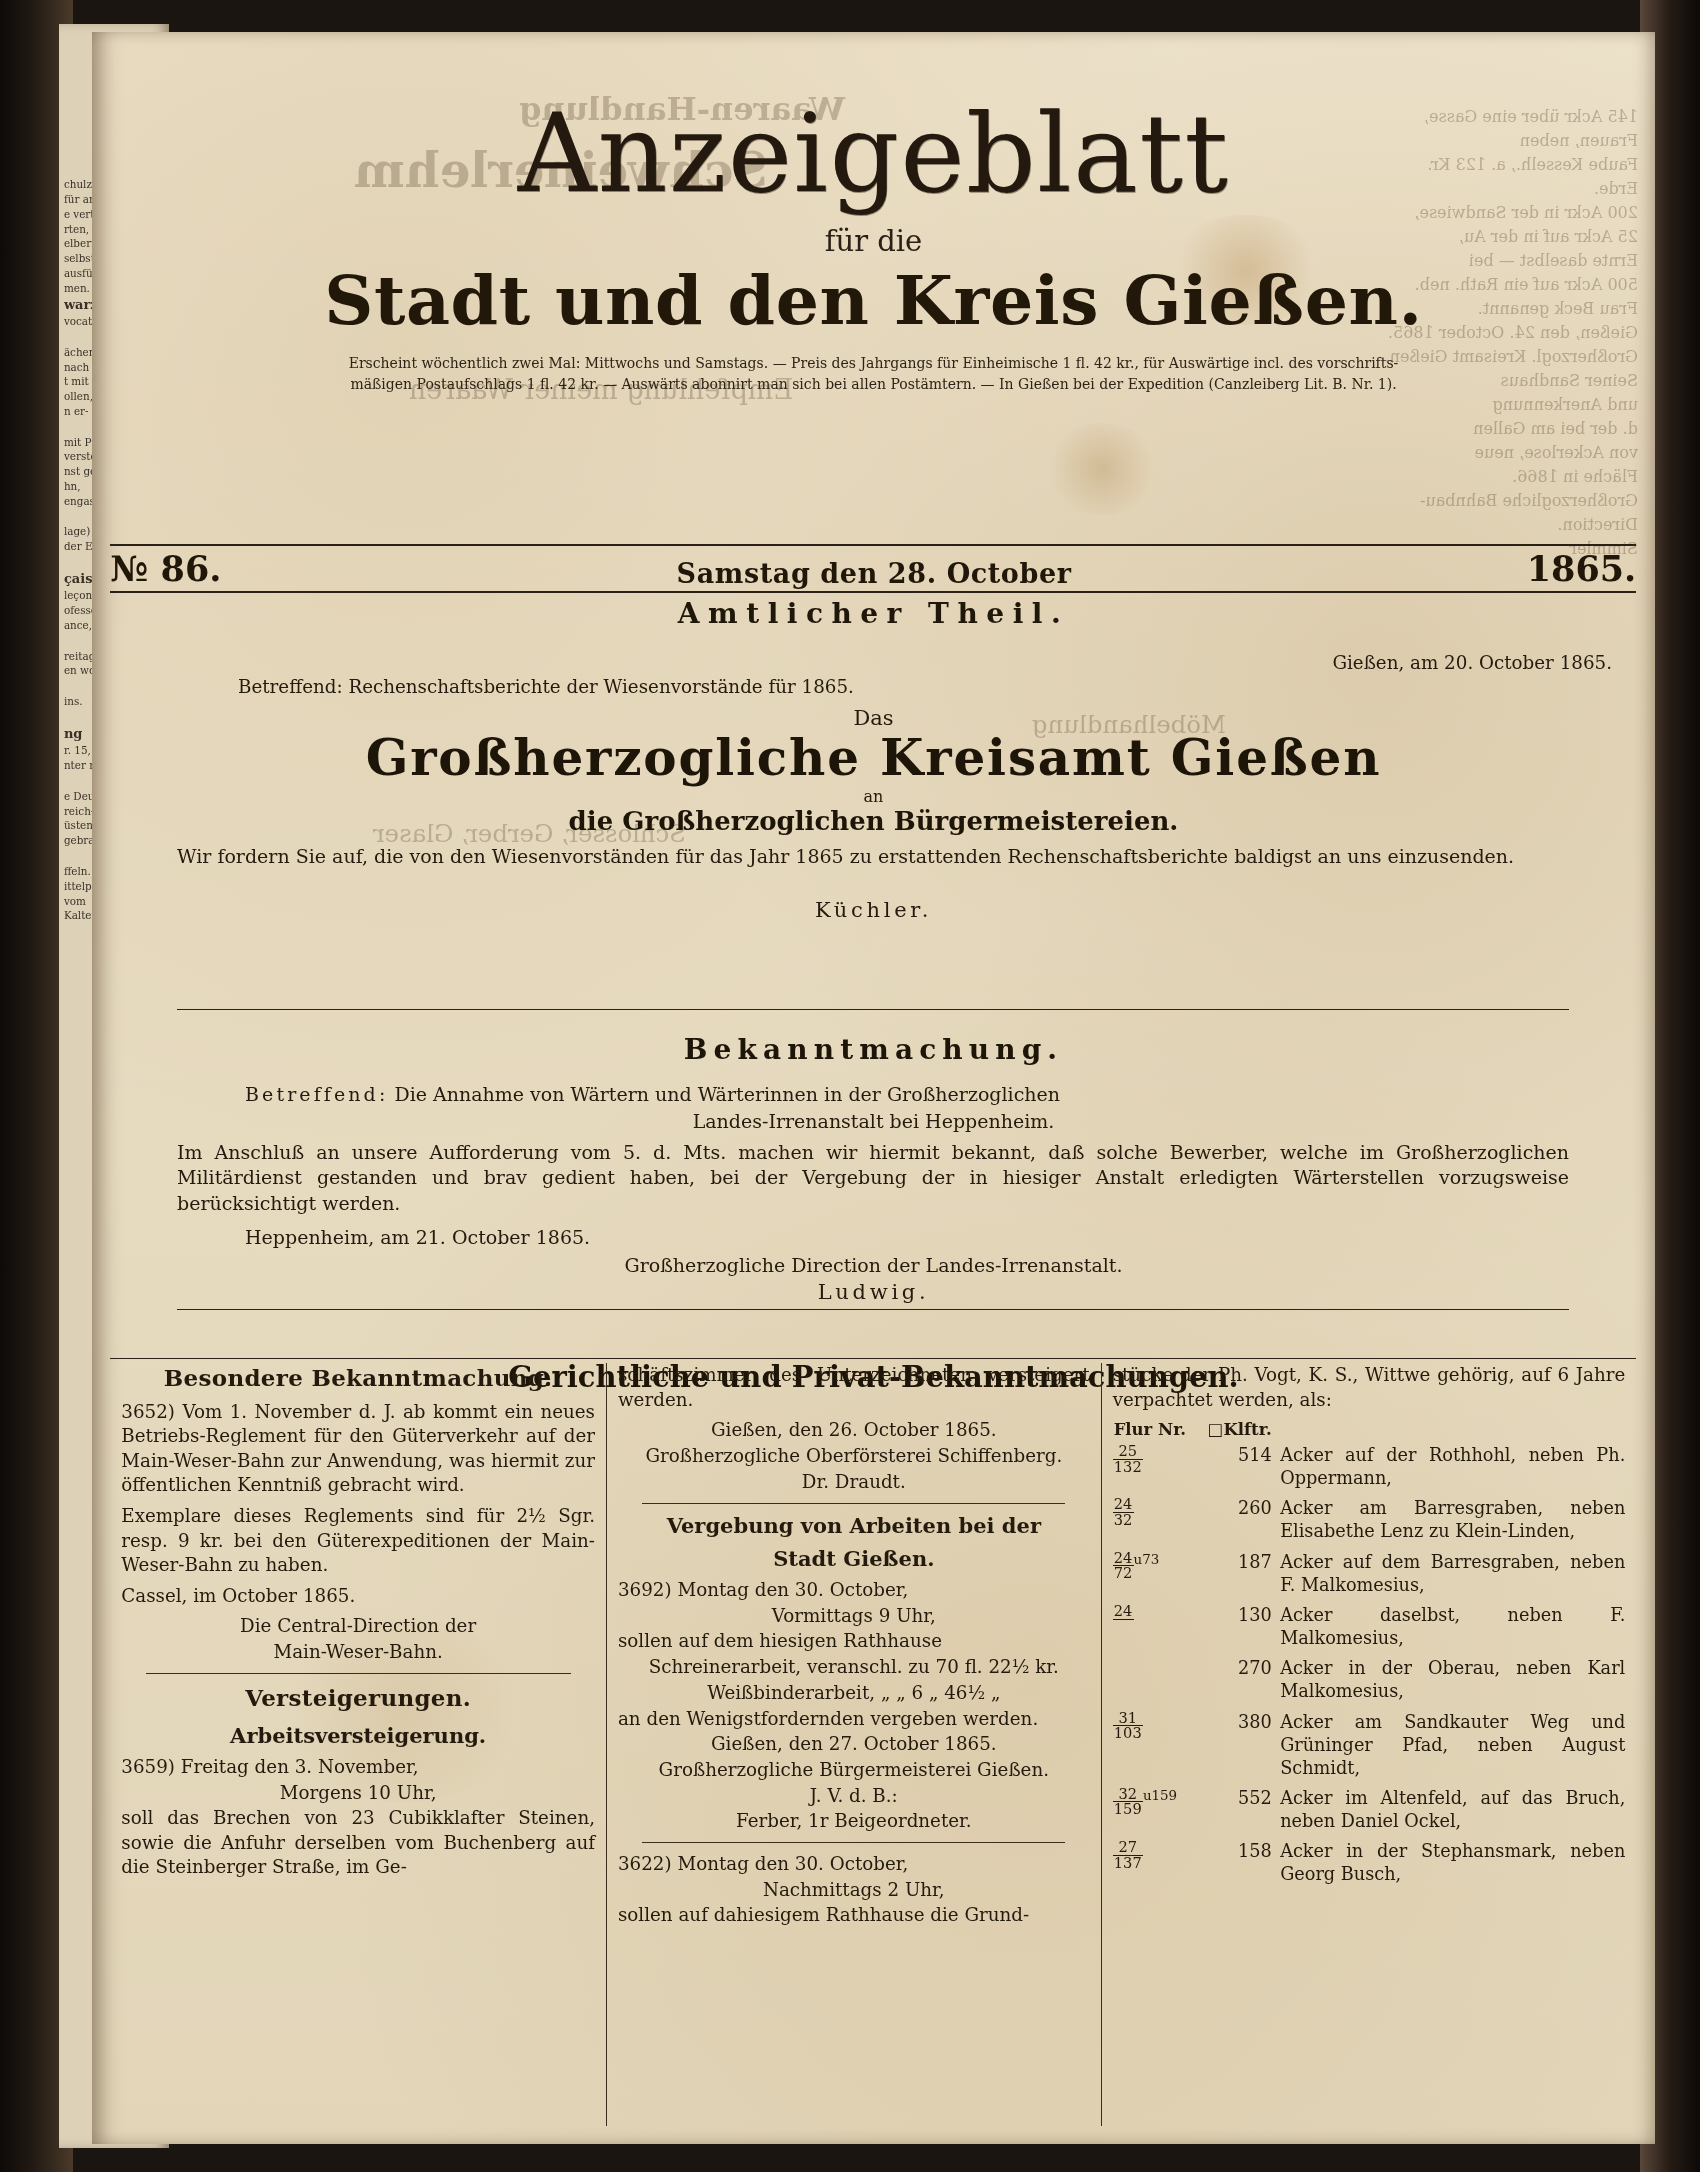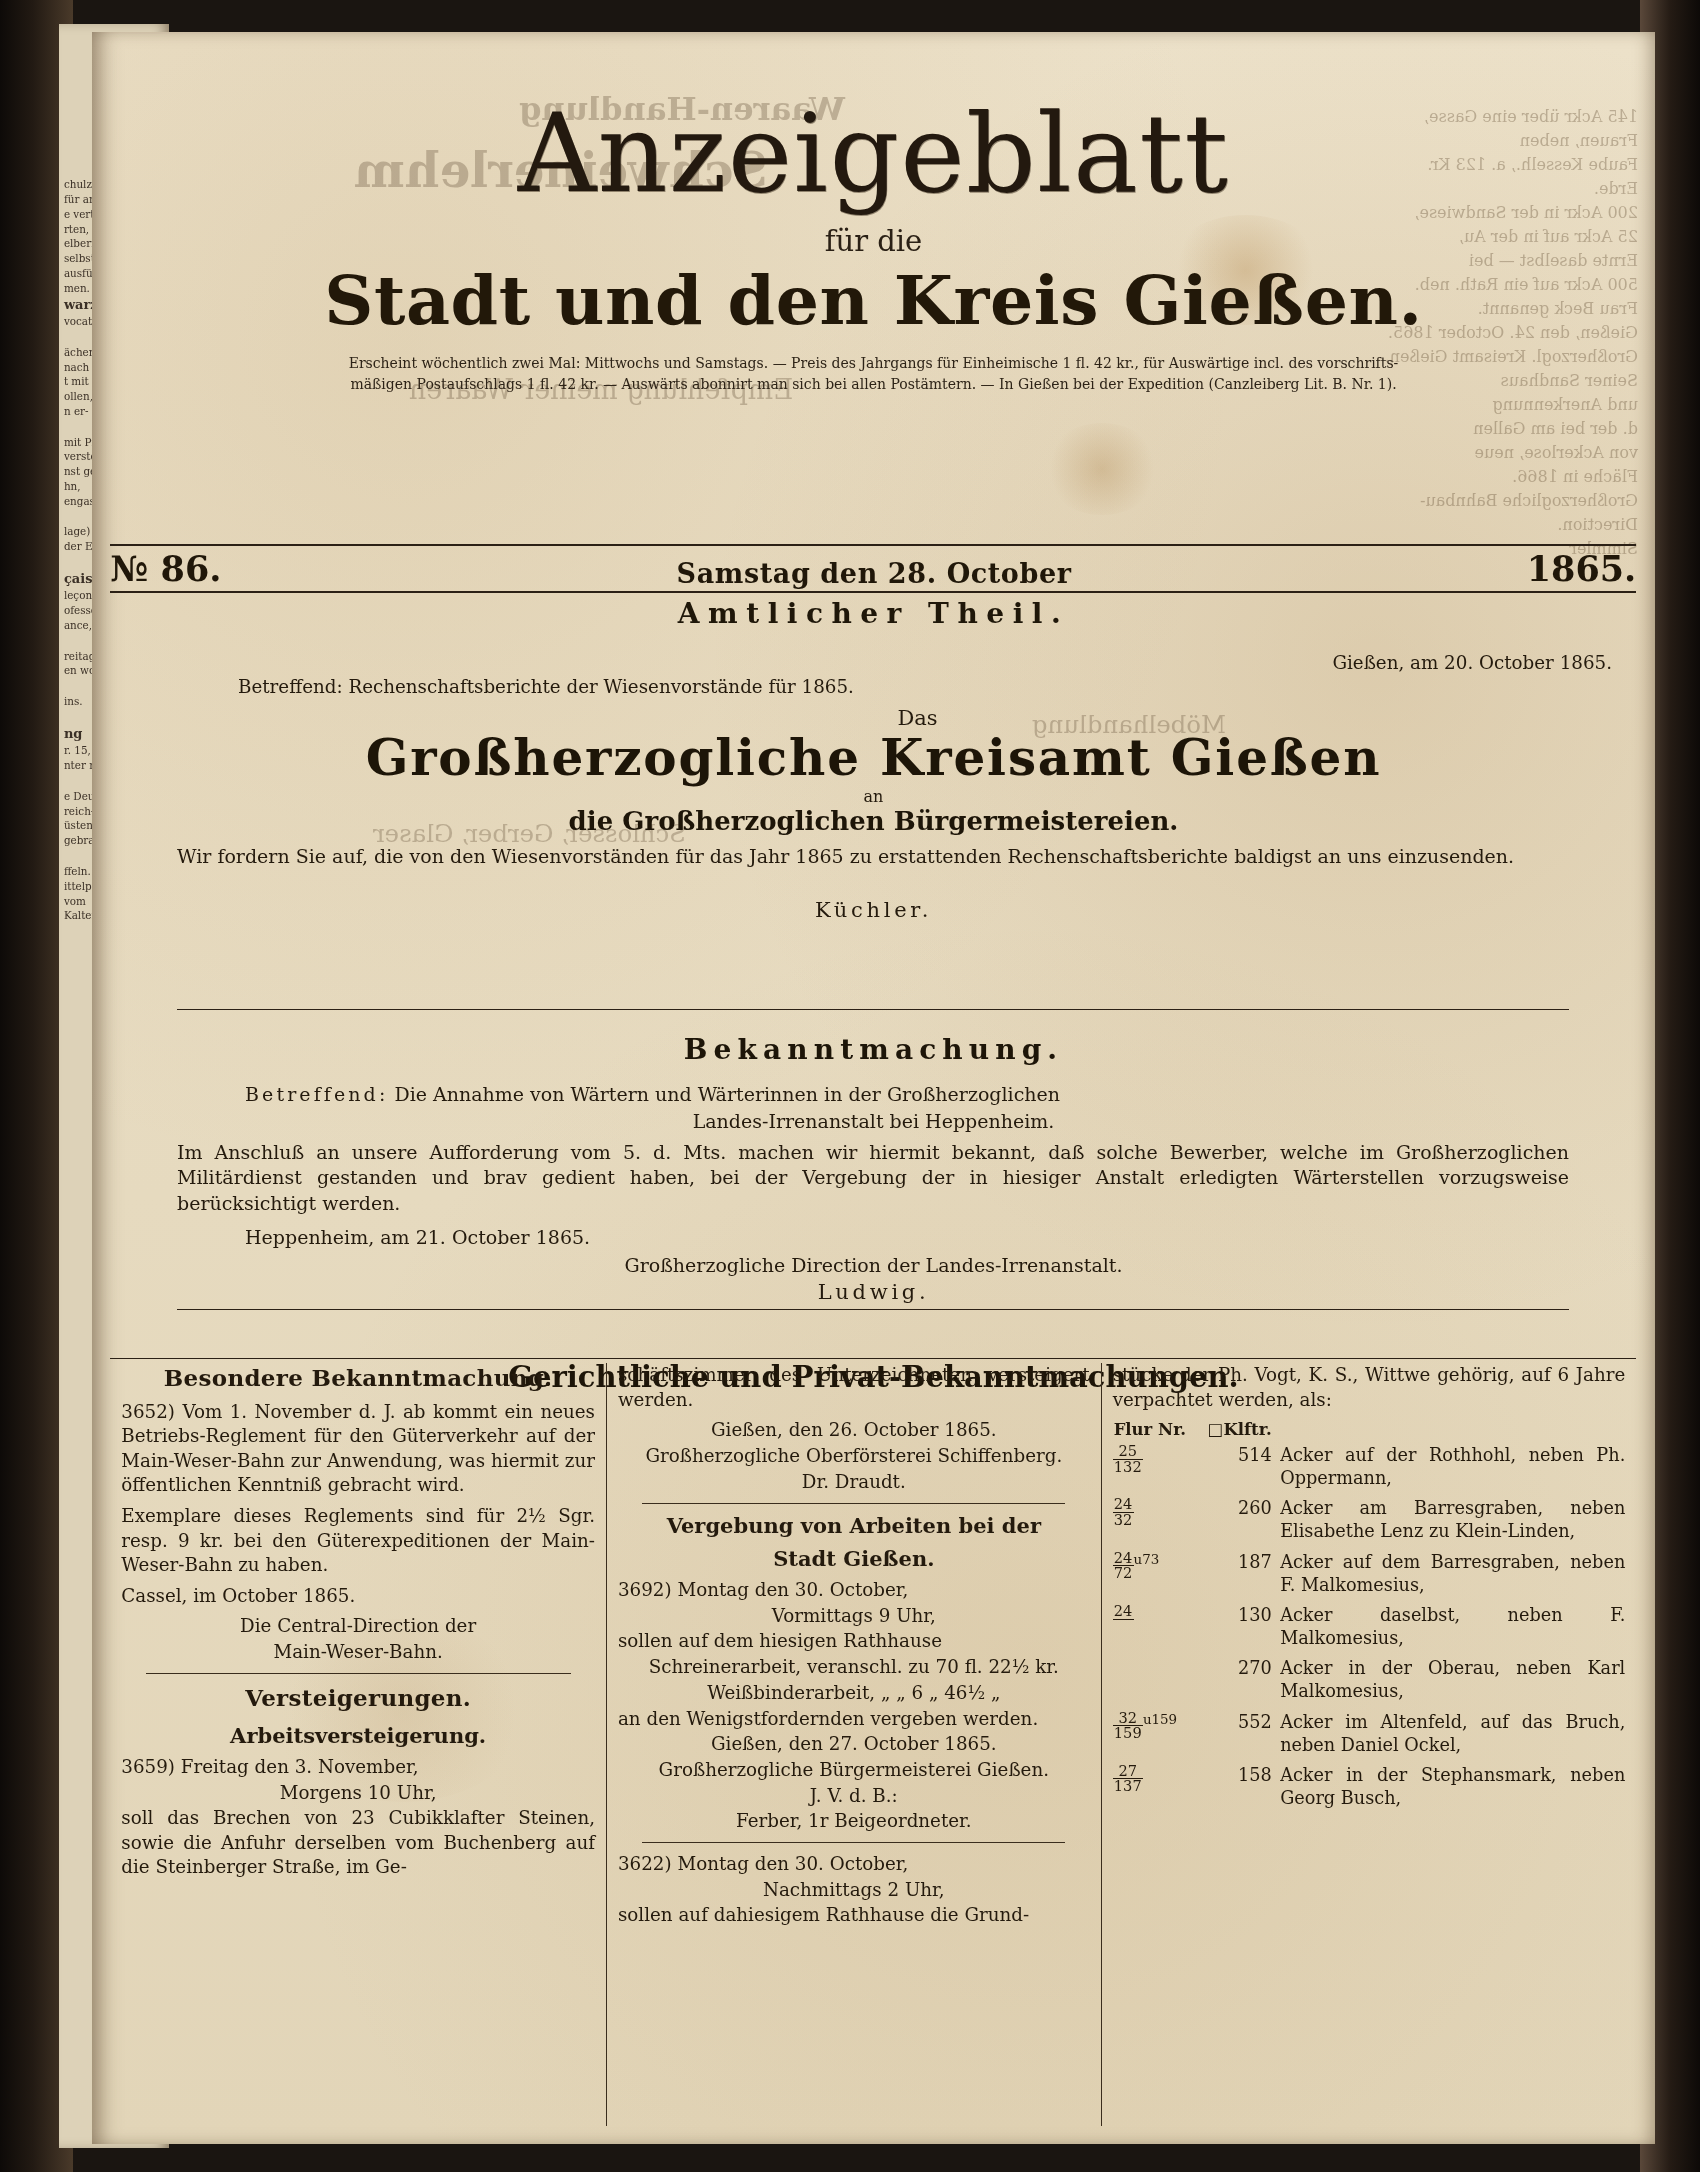--- a/index.html
+++ b/index.html
@@ -177,21 +177,20 @@
     font-size: 18.3px;
     color: #241a0d;
   }
   .das {
     position: absolute;
     left: 0; top: 674px;
     width: 1563px;
     text-align: center;
     font-size: 21px;
     color: #241a0d;
-    padding-left: 44px;
   }
   .kreisamt {
     position: absolute;
     left: 0; top: 696px;
     width: 1563px;
     text-align: center;
     font-size: 50px;
     font-weight: bold;
     letter-spacing: 1.8px;
     color: #1d1508;
@@ -538,20 +537,25 @@
                   <td class="flur"><span class="frac"><span class="n">24</span><span class="d">&nbsp;</span></span></td>
                   <td class="num">130</td>
                   <td>Acker daselbst, neben F. Malkomesius,</td>
                 </tr>
                 <tr>
                   <td class="flur"></td>
                   <td class="num">270</td>
                   <td>Acker in der Oberau, neben Karl Malkomesius,</td>
                 </tr>
                 <tr>
+                  <td class="flur"><span class="frac"><span class="n">31</span><span class="d">103</span></span></td>
+                  <td class="num">380</td>
+                  <td>Acker am Sandkauter Weg und Grüninger Pfad, neben August Schmidt,</td>
+                </tr>
+                <tr>
                   <td class="flur"><span class="frac"><span class="n">32</span><span class="d">159</span></span><span class="sup-u">u159</span></td>
                   <td class="num">552</td>
                   <td>Acker im Altenfeld, auf das Bruch, neben Daniel Ockel,</td>
                 </tr>
                 <tr>
                   <td class="flur"><span class="frac"><span class="n">27</span><span class="d">137</span></span></td>
                   <td class="num">158</td>
                   <td>Acker in der Stephansmark, neben Georg Busch,</td>
                 </tr>
               </tbody>

